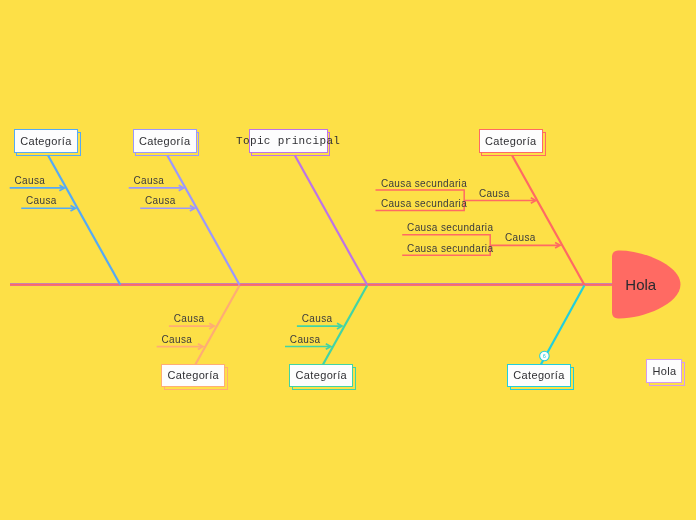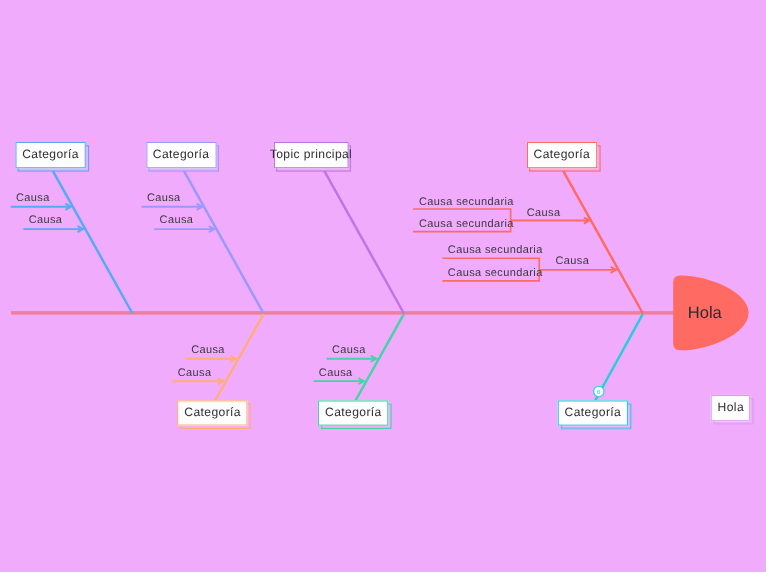--- a/index.html
+++ b/index.html
@@ -1,19 +1,19 @@
 <!DOCTYPE html>
 <html><head>
 <meta charset="utf-8">
 <title>Fishbone</title>
 <style>
   html,body{margin:0;padding:0;}
   body{width:696px;height:520px;background:#fafafa;-webkit-font-smoothing:antialiased;
        font-family:"Liberation Sans",sans-serif;overflow:hidden;}
-  #stage{position:relative;width:696px;height:520px;background:#f0abfc;}
+  #stage{position:relative;width:696px;height:520px;background:#fde047;}
   #overlay{will-change:transform;}
   svg#diagram{position:absolute;left:0;top:0;display:block;}
   .nodebox{position:absolute;box-sizing:border-box;background:#fdfdfd;
            display:flex;align-items:center;justify-content:center;}
   .nodebox .nb-shadow{position:absolute;left:2.65px;top:2.65px;right:-2.65px;bottom:-2.65px;
            box-sizing:border-box;border:1.4px solid;background:transparent;z-index:0;}
   .nodebox .nb-main{position:absolute;left:0;top:0;right:0;bottom:0;box-sizing:border-box;
            border:1.4px solid;background:#fdfdfd;z-index:1;}
   .nodebox .nb-label{position:relative;z-index:2;color:#2f2f33;white-space:nowrap;
            font-size:11px;letter-spacing:0.35px;line-height:1;opacity:0.995;}
@@ -74,21 +74,21 @@
       </div>
       <div class="cause-label" style="left: 14.55px; top: 175.95px;">Causa</div>
       <div class="cause-label" style="left: 26.05px; top: 196.25px;">Causa</div>
       <div class="nodebox" style="left: 132.6px; top: 129.2px; width: 64.2px; height: 23.9px;">
         <div class="nb-shadow" style="border-color: rgb(155, 152, 253);"></div>
         <div class="nb-main" style="border-color: rgb(155, 152, 253);"></div>
         <span class="nb-label">Categoría</span>
       </div>
       <div class="cause-label" style="left: 133.55px; top: 175.95px;">Causa</div>
       <div class="cause-label" style="left: 145.05px; top: 196.25px;">Causa</div>
-      <div class="nodebox" style="left: 248.7px; top: 129.2px; width: 68px; height: 23.9px;">
+      <div class="nodebox" style="left: 248.7px; top: 129.2px; width: 79px; height: 23.9px; font-family: Liberation Mono, monospace;">
         <div class="nb-shadow" style="border-color: rgb(190, 116, 230);"></div>
         <div class="nb-main" style="border-color: rgb(190, 116, 230);"></div>
         <span class="nb-label">Topic principal</span>
       </div>
       <div class="nodebox" style="left: 478.7px; top: 129.2px; width: 64.2px; height: 23.9px;">
         <div class="nb-shadow" style="border-color: rgb(255, 106, 99);"></div>
         <div class="nb-main" style="border-color: rgb(255, 106, 99);"></div>
         <span class="nb-label">Categoría</span>
       </div>
       <div class="cause-label" style="left: 478.9px; top: 188.5px;">Causa</div>

